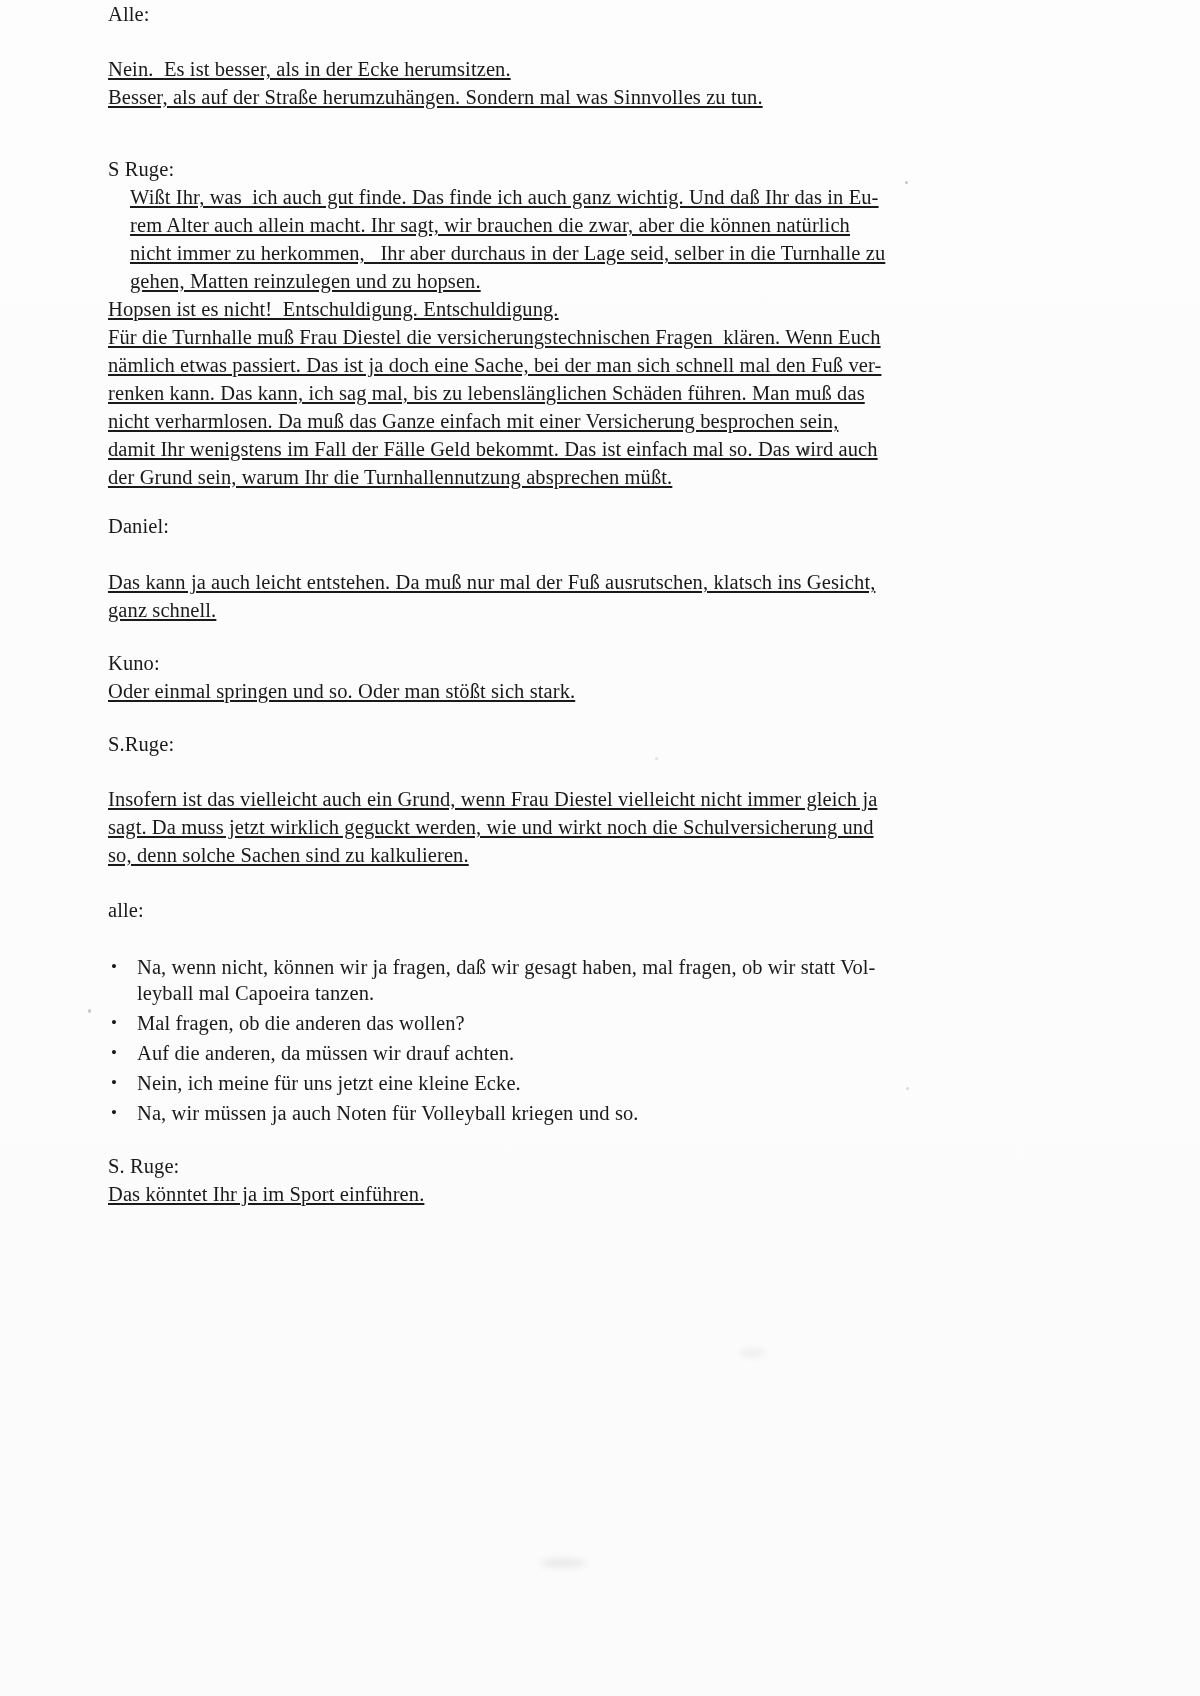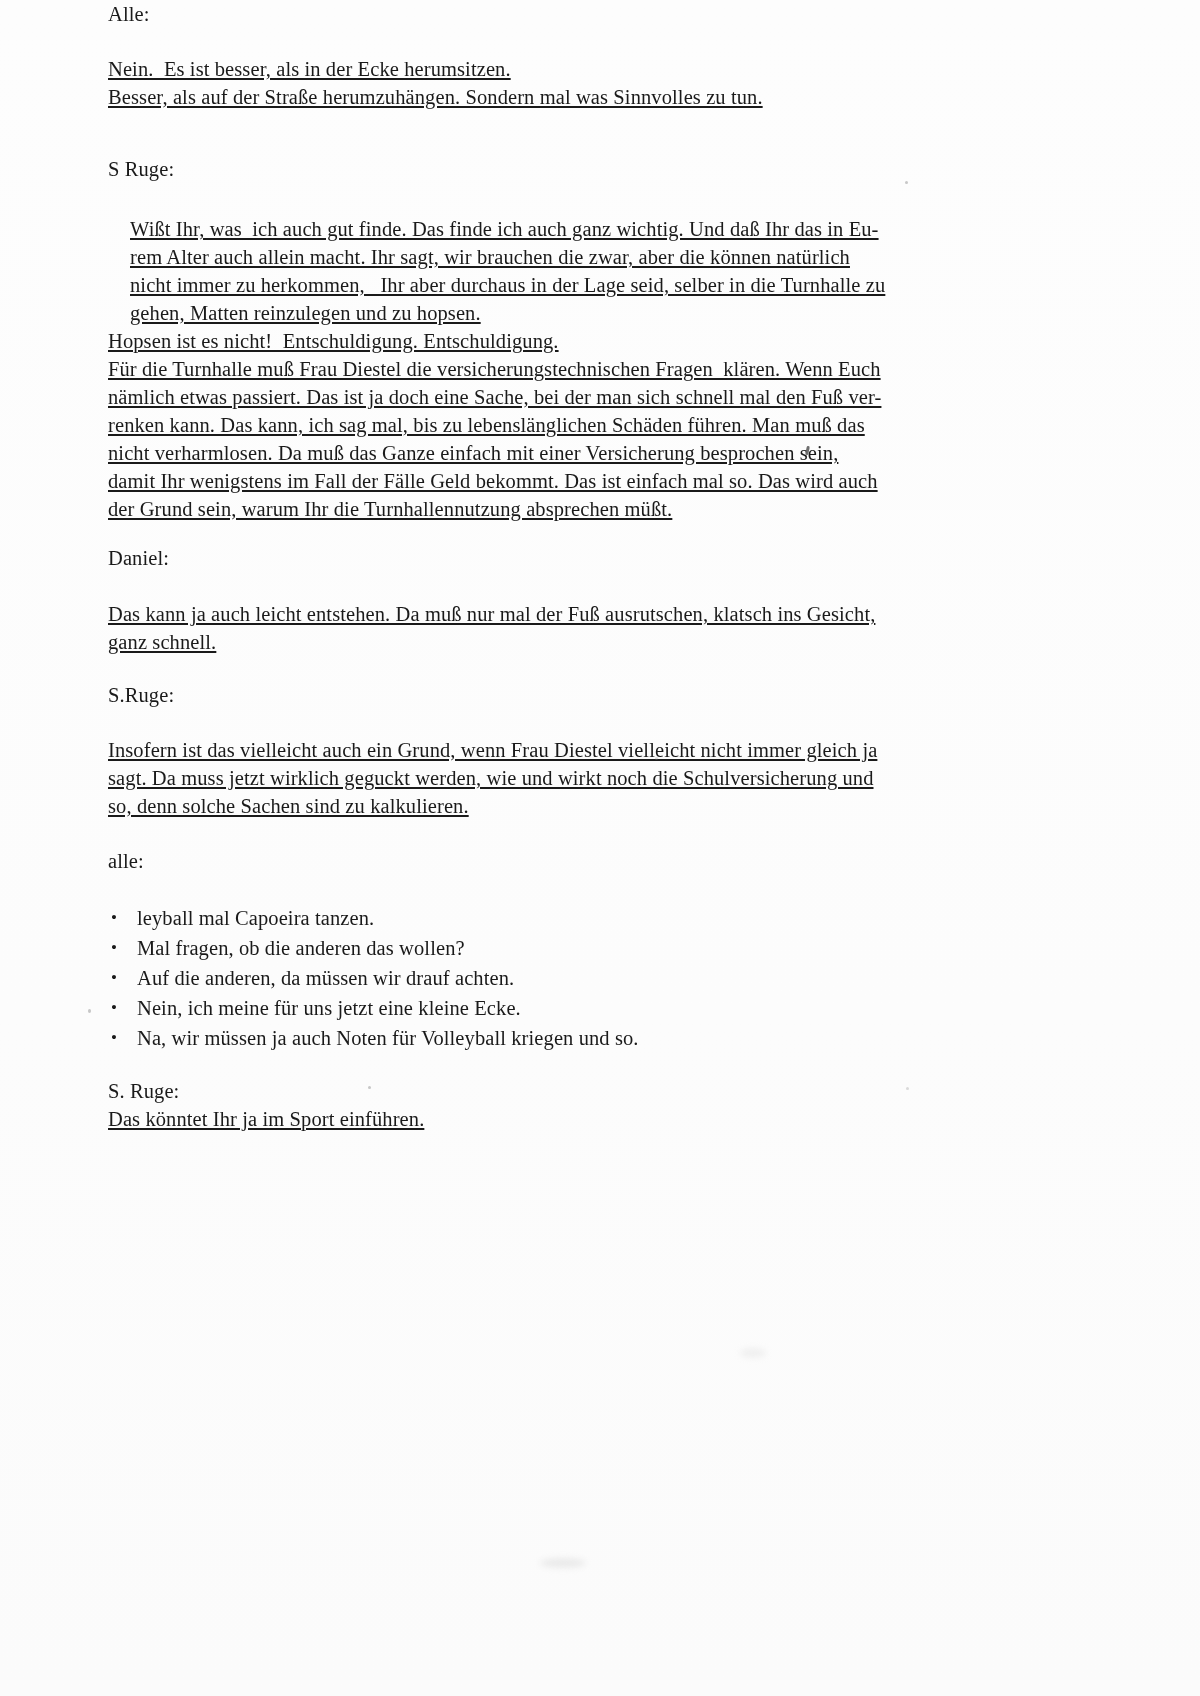--- a/index.html
+++ b/index.html
@@ -23,21 +23,21 @@
     font-size: 20.5px;
     line-height: 28px;
     white-space: pre;
     letter-spacing: 0.1px;
   }
   .para .line { line-height: 28px; text-decoration: underline; }
   .indent { padding-left: 22px; }
   
   .b1  { margin-top: 27px; }
   .b2  { margin-top: 44px; }
-  .b3  { margin-top: 32px; }
+  .b3  { }
   .b4  { margin-top: 21px; }
   .b5  { margin-top: 28px; }
   .b6  { margin-top: 25px; }
   .b7  { margin-top: 25px; }
   .b8  { margin-top: 27px; }
   .b9  { margin-top: 27px; }
   .b10 { margin-top: 30px; }
   .b11 { margin-top: 26px; }
   
   .bullets { }
@@ -92,35 +92,40 @@
       <div class="line">der Grund sein, warum Ihr die Turnhallennutzung absprechen müßt.</div>
     </div>
 
     <div class="speaker b4">Daniel:</div>
 
     <div class="para b5">
       <div class="line">Das kann ja auch leicht entstehen. Da muß nur mal der Fuß ausrutschen, klatsch ins Gesicht,</div>
       <div class="line">ganz schnell.</div>
     </div>
 
+    <div class="para b6">
+      <div class="speaker">Kuno:</div>
+      <div class="line">Oder einmal springen und so. Oder man stößt sich stark.</div>
+    </div>
 
     <div class="speaker b7">S.Ruge:</div>
 
     <div class="para b8">
       <div class="line">Insofern ist das vielleicht auch ein Grund, wenn Frau Diestel vielleicht nicht immer gleich ja</div>
       <div class="line">sagt. Da muss jetzt wirklich geguckt werden, wie und wirkt noch die Schulversicherung und</div>
       <div class="line">so, denn solche Sachen sind zu kalkulieren.</div>
     </div>
 
     <div class="speaker b9">alle:</div>
 
     <div class="bullets b10">
       <div class="bullet-item">
         <div class="bullet-marker">•</div>
         <div class="bullet-lines">
+          <div class="line">Na, wenn nicht, können wir ja fragen, daß wir gesagt haben, mal fragen, ob wir statt Vol-</div>
           <div class="line">leyball mal Capoeira tanzen.</div>
         </div>
       </div>
       <div class="bullet-item">
         <div class="bullet-marker">•</div>
         <div class="bullet-lines">
           <div class="line">Mal fragen, ob die anderen das wollen?</div>
         </div>
       </div>
       <div class="bullet-item">

